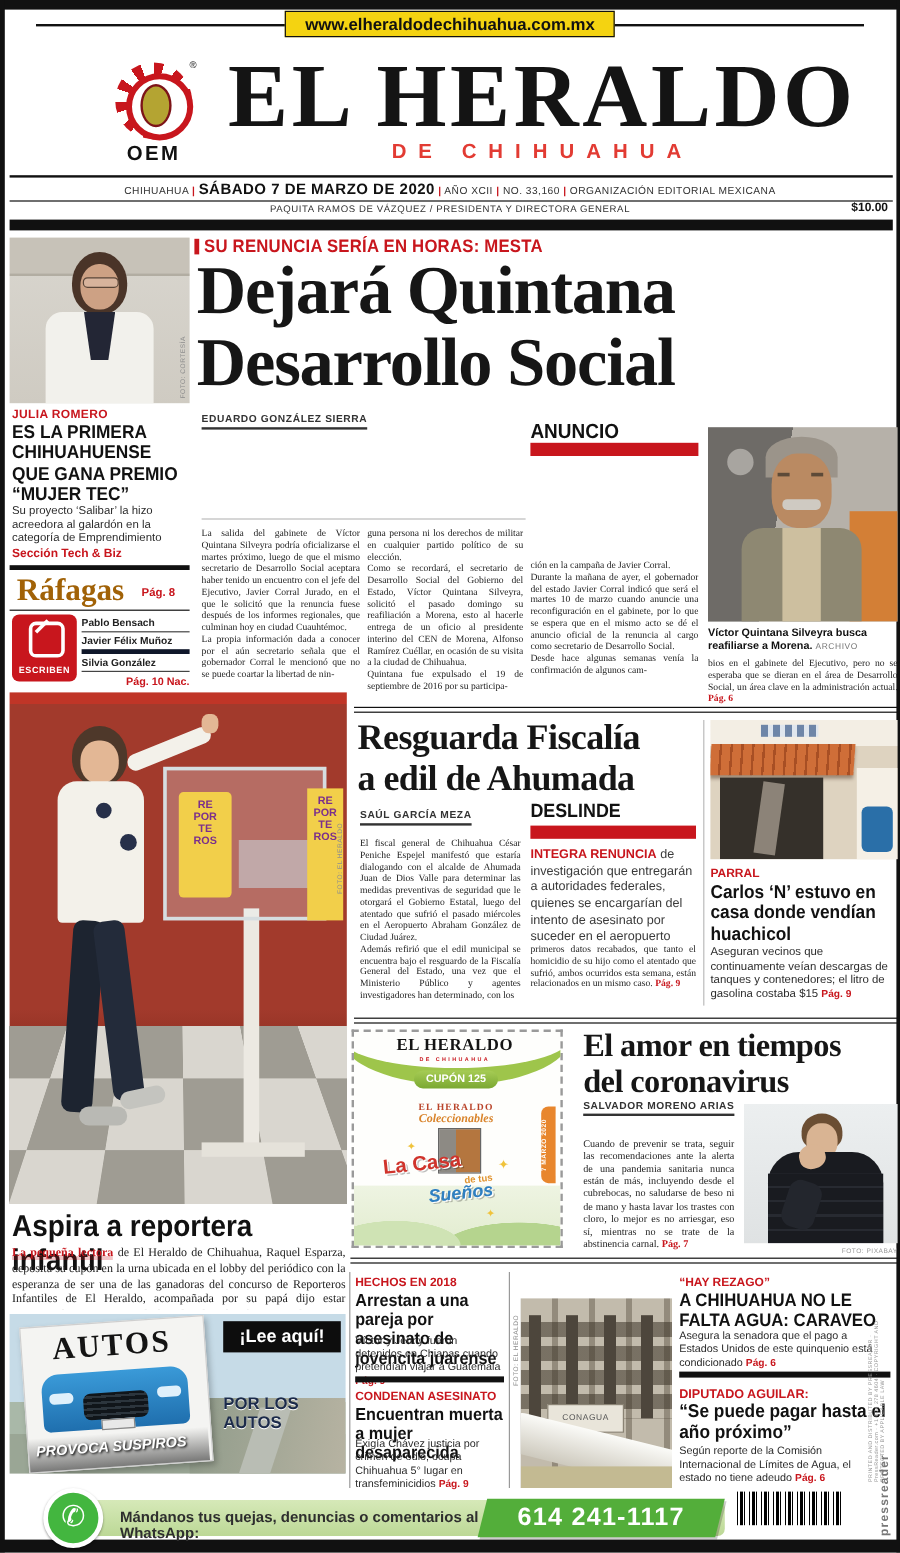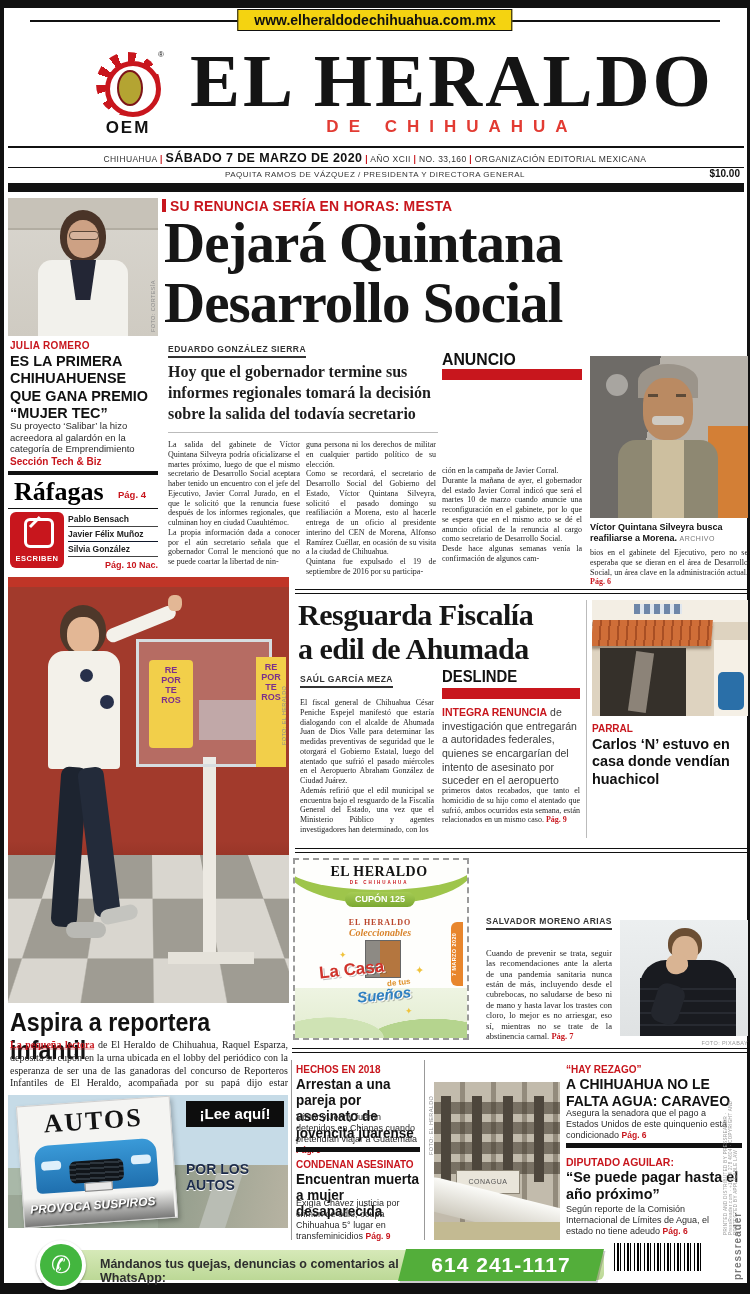--- a/index.html
+++ b/index.html
@@ -70,43 +70,42 @@
     <div class="abs" style="left:62px;top:62px;width:26px;height:40px;background:#232635;clip-path:polygon(0 0,100% 0,78% 100%,22% 100%);"></div>
   </div>
   <div class="abs vtext" style="left:150px;top:200px;height:132px;">FOTO: CORTESÍA</div>
 
   <div class="abs k" style="left:10px;top:340px;font-size:10px;letter-spacing:.3px;">JULIA ROMERO</div>
   <div class="abs hsans cx" style="left:10px;top:352px;width:158px;font-size:15.5px;line-height:1.12;">ES LA PRIMERA CHIHUAHUENSE QUE GANA PREMIO “MUJER TEC”</div>
   <div class="abs dek" style="left:10px;top:420px;width:146px;font-size:9.5px;">Su proyecto ‘Salibar’ la hizo acreedora al galardón en la categoría de Emprendimiento</div>
   <div class="abs pg" style="left:10px;top:456px;font-size:10px;">Sección Tech &amp; Biz</div>
 
   <div class="abs rule" style="left:8px;top:471px;width:150px;height:4px;"></div>
-  <div class="abs serif" style="left:14px;top:477px;font-size:26px;font-weight:900;color:#000000;">Ráfagas</div>
-  <div class="abs pg" style="left:118px;top:489px;font-size:9.5px;">Pág. 4</div>
+  <div class="abs serif" style="left:14px;top:477px;font-size:26px;font-weight:900;color:#a16207;">Ráfagas</div>
+  <div class="abs pg" style="left:118px;top:489px;font-size:9.5px;">Pág. 8</div>
   <div class="abs rule" style="left:8px;top:508px;width:150px;height:1px;"></div>
 
   <div class="abs" style="left:10px;top:512px;width:54px;height:56px;background:#c8161d;border-radius:6px;">
     <div class="abs" style="left:14px;top:6px;width:24px;height:24px;border:3px solid #fff;border-radius:6px;">
       <div class="abs" style="left:4px;top:4px;width:14px;height:3px;background:#fff;transform:rotate(-45deg);transform-origin:left bottom;"></div>
     </div>
     <div class="abs" style="left:0;top:42px;width:54px;text-align:center;color:#fff;font-size:7.5px;font-weight:800;letter-spacing:.5px;">ESCRIBEN</div>
   </div>
   <div class="abs" style="left:68px;top:512px;width:90px;font-size:8.5px;font-weight:bold;color:#222;">
     <div style="border-bottom:1px solid #444;padding:2px 0;">Pablo Bensach</div>
-    <div style="border-bottom:1px solid #0f172a;padding:2px 0;">Javier Félix Muñoz</div>
+    <div style="border-bottom:4px solid #0f172a;padding:2px 0;">Javier Félix Muñoz</div>
     <div style="border-bottom:1px solid #444;padding:2px 0;">Silvia González</div>
     <div class="pg" style="text-align:right;padding-top:3px;font-size:9px;">Pág. 10 Nac.</div>
   </div>
 
   <div class="abs" style="left:162px;top:199px;width:4px;height:13px;background:#c8161d;"></div>
   <div class="abs k cx" style="left:170px;top:197px;width:600px;font-size:15px;letter-spacing:.2px;">SU RENUNCIA SERÍA EN HORAS: MESTA</div>
   <div class="abs serif prelines" style="left:164px;top:213px;width:584px;font-size:57px;font-weight:900;line-height:1.05;letter-spacing:-1px;color:#161616;">Dejará Quintana
 Desarrollo Social</div>
   <div class="abs" style="left:168px;top:344px;font-size:8.5px;font-weight:800;letter-spacing:.5px;color:#333;border-bottom:2px solid #333;padding-bottom:2px;">EDUARDO GONZÁLEZ SIERRA</div>
-  <div class="abs serif" style="left:168px;top:362px;width:272px;font-size:16px;font-weight:700;line-height:1.3;color:#1d1d1d;">Hoy que el gobernador termine sus informes regionales tomará la decisión sobre la salida del todavía secretario</div>
   <div class="abs" style="left:168px;top:432px;width:270px;height:1px;background:#bbb;"></div>
   <div class="abs bodytext" style="left:168px;top:440px;width:132px;height:147px;">La salida del gabinete de Víctor Quintana Silveyra podría oficializarse el martes próximo, luego de que el mismo secretario de Desarrollo Social aceptara haber tenido un encuentro con el jefe del Ejecutivo, Javier Corral Jurado, en el que le solicitó que la renuncia fuese después de los informes regionales, que culminan hoy en ciudad Cuauhtémoc.
 La propia información dada a conocer por el aún secretario señala que el gobernador Corral le mencionó que no se puede coartar la libertad de nin-</div>
   <div class="abs bodytext" style="left:306px;top:440px;width:130px;height:147px;">guna persona ni los derechos de militar en cualquier partido político de su elección.
 Como se recordará, el secretario de Desarrollo Social del Gobierno del Estado, Víctor Quintana Silveyra, solicitó el pasado domingo su reafiliación a Morena, esto al hacerle entrega de un oficio al presidente interino del CEN de Morena, Alfonso Ramírez Cuéllar, en ocasión de su visita a la ciudad de Chihuahua.
 Quintana fue expulsado el 19 de septiembre de 2016 por su participa-</div>
 
   <div class="abs hsans cx" style="left:442px;top:350px;font-size:17px;">ANUNCIO</div>
   <div class="abs" style="left:442px;top:369px;width:140px;height:11px;background:#c8161d;"></div>
   <div class="abs bodytext" style="left:442px;top:466px;width:140px;height:122px;">ción en la campaña de Javier Corral.
@@ -204,20 +203,23 @@
   <div class="abs photo" style="left:592px;top:600px;width:156px;height:116px;background:linear-gradient(180deg,#f3eee4 0 22px,#ded3c0 22px);">
     <div class="abs" style="left:42px;top:4px;width:48px;height:10px;background:repeating-linear-gradient(90deg,#6e86a8 0 6px,#dfe6ee 6px 10px);"></div>
     <div class="abs" style="left:0;top:20px;width:120px;height:26px;background:repeating-linear-gradient(90deg,#cf6e38 0 7px,#a84f24 7px 9px);box-shadow:0 3px 3px rgba(60,30,10,.4);transform:skewX(-4deg);"></div>
     <div class="abs" style="left:8px;top:48px;width:86px;height:68px;background:#35302a;"></div>
     <div class="abs" style="left:40px;top:52px;width:18px;height:60px;background:#8c8378;transform:rotate(8deg);"></div>
     <div class="abs" style="left:122px;top:40px;width:34px;height:76px;background:#f5f0e6;"></div>
     <div class="abs" style="left:126px;top:72px;width:26px;height:38px;border-radius:5px;background:#2a6fa8;"></div>
   </div>
   <div class="abs k" style="left:592px;top:723px;font-size:10px;">PARRAL</div>
   <div class="abs hsans cx" style="left:592px;top:735px;width:168px;font-size:15.5px;">Carlos ‘N’ estuvo en casa donde vendían huachicol</div>
+  <div class="abs dek" style="left:592px;top:788px;width:156px;font-size:9.5px;">
+    <span>Aseguran vecinos que continuamente veían descargas de tanques y contenedores; el litro de gasolina costaba $15 </span><span class="pg" style="font-size:8.5px;">Pág. 9</span>
+  </div>
   <div class="abs dblrule" style="left:295px;top:848px;width:453px;"></div>
 
   <div class="abs" style="left:293px;top:858px;width:172px;height:178px;border:2px dashed #9a9a9a;background:#fefefc;overflow:hidden;">
     <div class="abs" style="left:-10px;top:-34px;width:190px;height:64px;border-radius:50%;border-bottom:14px solid #9ec54b;"></div>
     <div class="abs serif" style="left:0;top:4px;width:168px;text-align:center;font-size:14px;font-weight:900;letter-spacing:.5px;color:#141414;">EL HERALDO</div>
     <div class="abs" style="left:0;top:20px;width:168px;text-align:center;font-size:4.5px;letter-spacing:2px;color:#c8161d;font-weight:bold;">DE CHIHUAHUA</div>
     <div class="abs" style="left:50px;top:32px;width:70px;height:15px;background:linear-gradient(180deg,#a6cc55,#7ba832);border-radius:8px;color:#fff;font-weight:900;font-size:9px;text-align:center;line-height:15px;">CUPÓN 125</div>
     <div class="abs" style="left:0;top:128px;width:172px;height:50px;background:radial-gradient(ellipse 90px 34px at 20% 100%,#cfe3b4 60%,transparent 61%),radial-gradient(ellipse 110px 40px at 80% 110%,#b5d48e 60%,transparent 61%),linear-gradient(180deg,#eef4e2,#e2eccf);"></div>
     <div class="abs serif" style="left:30px;top:58px;width:110px;text-align:center;font-size:8px;font-weight:900;color:#b9442a;letter-spacing:1px;">EL HERALDO</div>
     <div class="abs serif" style="left:30px;top:67px;width:110px;text-align:center;font-size:10px;font-style:italic;font-weight:bold;color:#d9842c;">Coleccionables</div>
@@ -226,20 +228,22 @@
     <div class="abs" style="left:92px;top:118px;font-size:8px;font-weight:900;color:#e0932e;transform:rotate(-6deg);">de tus</div>
     <div class="abs" style="left:62px;top:126px;font-size:15px;font-weight:900;font-style:italic;color:#2f7fc1;text-shadow:1px 1px 0 #fff,2px 2px 0 rgba(0,0,0,.25);transform:rotate(-6deg);">Sueños</div>
     <div class="abs" style="left:44px;top:90px;color:#f0c33c;font-size:9px;">✦</div>
     <div class="abs" style="left:120px;top:104px;color:#f0c33c;font-size:11px;">✦</div>
     <div class="abs" style="left:110px;top:146px;color:#f0c33c;font-size:9px;">✦</div>
     <div class="abs" style="left:156px;top:62px;width:12px;height:64px;background:#e8862d;border-radius:6px 0 0 6px;">
       <div class="vtext" style="color:#fff;font-size:5.5px;font-weight:bold;height:64px;width:12px;text-align:center;">7 MARZO 2020</div>
     </div>
   </div>
 
+  <div class="abs serif prelines" style="left:486px;top:856px;width:262px;font-size:27px;font-weight:900;line-height:1.12;letter-spacing:-.5px;color:#161616;">El amor en tiempos
+del coronavirus</div>
   <div class="abs" style="left:486px;top:916px;font-size:8.5px;font-weight:800;letter-spacing:.5px;color:#333;border-bottom:2px solid #333;padding-bottom:2px;">SALVADOR MORENO ARIAS</div>
   <div class="abs bodytext" style="left:486px;top:948px;width:126px;height:100px;font-size:8.5px;white-space:normal;">
     <span>Cuando de prevenir se trata, seguir las recomendaciones ante la alerta de una pandemia sanitaria nunca están de más, incluyendo desde el cubrebocas, no saludarse de beso ni de mano y hasta lavar los trastes con cloro, lo mejor es no arriesgar, eso sí, mientras no se trate de la abstinencia carnal. </span><span class="pg" style="font-size:8.5px;">Pág. 7</span>
   </div>
   <div class="abs photo" style="left:620px;top:920px;width:128px;height:116px;background:linear-gradient(180deg,#eceff0,#dfe2e3);">
     <div class="abs" style="left:48px;top:8px;width:34px;height:30px;border-radius:50% 50% 40% 40%;background:#6b4e33;"></div>
     <div class="abs" style="left:52px;top:16px;width:26px;height:30px;border-radius:46%;background:#d9b493;"></div>
     <div class="abs" style="left:20px;top:40px;width:96px;height:76px;border-radius:26px 26px 0 0;background:#191b20;"></div>
     <div class="abs" style="left:20px;top:58px;width:96px;height:58px;background:repeating-linear-gradient(0deg,#191b20 0 10px,#272a31 10px 12px);"></div>
     <div class="abs" style="left:46px;top:34px;width:22px;height:20px;border-radius:45%;background:#d9b493;transform:rotate(-15deg);"></div>

